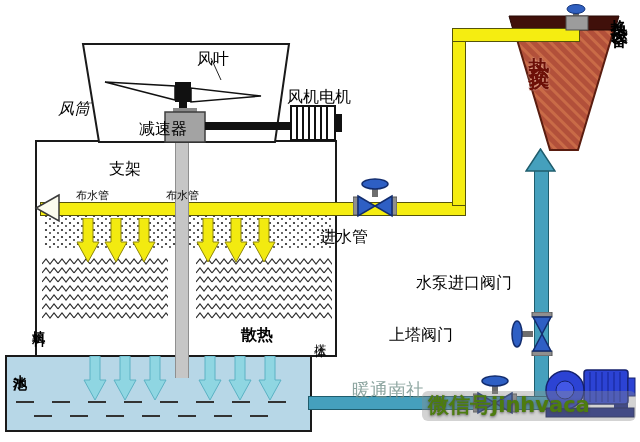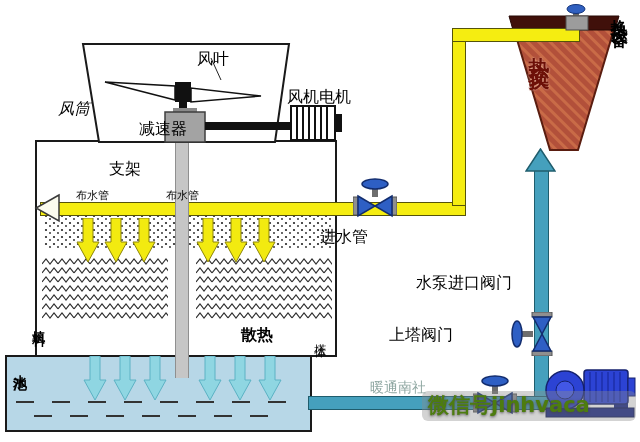--- a/index.html
+++ b/index.html
@@ -56,21 +56,21 @@
   .lbl-heat-dissipation{left:241px;top:326px;font-size:16px;font-weight:bold;}
   .lbl-tower-bodytxt{left:313px;top:334px;font-size:12px;letter-spacing:2px;}
   .lbl-pool{left:12px;top:364px;font-size:14px;font-weight:bold;letter-spacing:2px;}
   .lbl-heat-exchange{left:527px;top:40px;font-size:21px;font-weight:bold;color:#6d1008;
                      letter-spacing:6px;z-index:8;text-shadow:0 0 2px rgba(255,235,220,.7);}
   .lbl-hx-equip{left:610px;top:5px;font-size:17px;font-weight:bold;letter-spacing:4px;z-index:8;}
 
   
   .wm-box{left:422px;top:391px;width:214px;height:30px;background:rgba(140,140,140,.38);
           border-radius:6px;z-index:9;}
-  .wm-brand{left:370px;top:380px;font-size:14px;color:rgba(122,150,144,.85);z-index:9;}
+  .wm-brand{left:352px;top:380px;font-size:18px;color:rgba(122,150,144,.85);z-index:9;}
   .wm-wechat{left:428px;top:394px;font-size:21px;font-weight:bold;color:#4d7c0f;z-index:10;
              text-shadow:0 1px 3px rgba(70,70,70,.9);}
 </style>
 </head>
 <body>
 
 <div class="stage">
 
   <div class="abs tower-body"></div>
   <div class="abs pool"></div>

